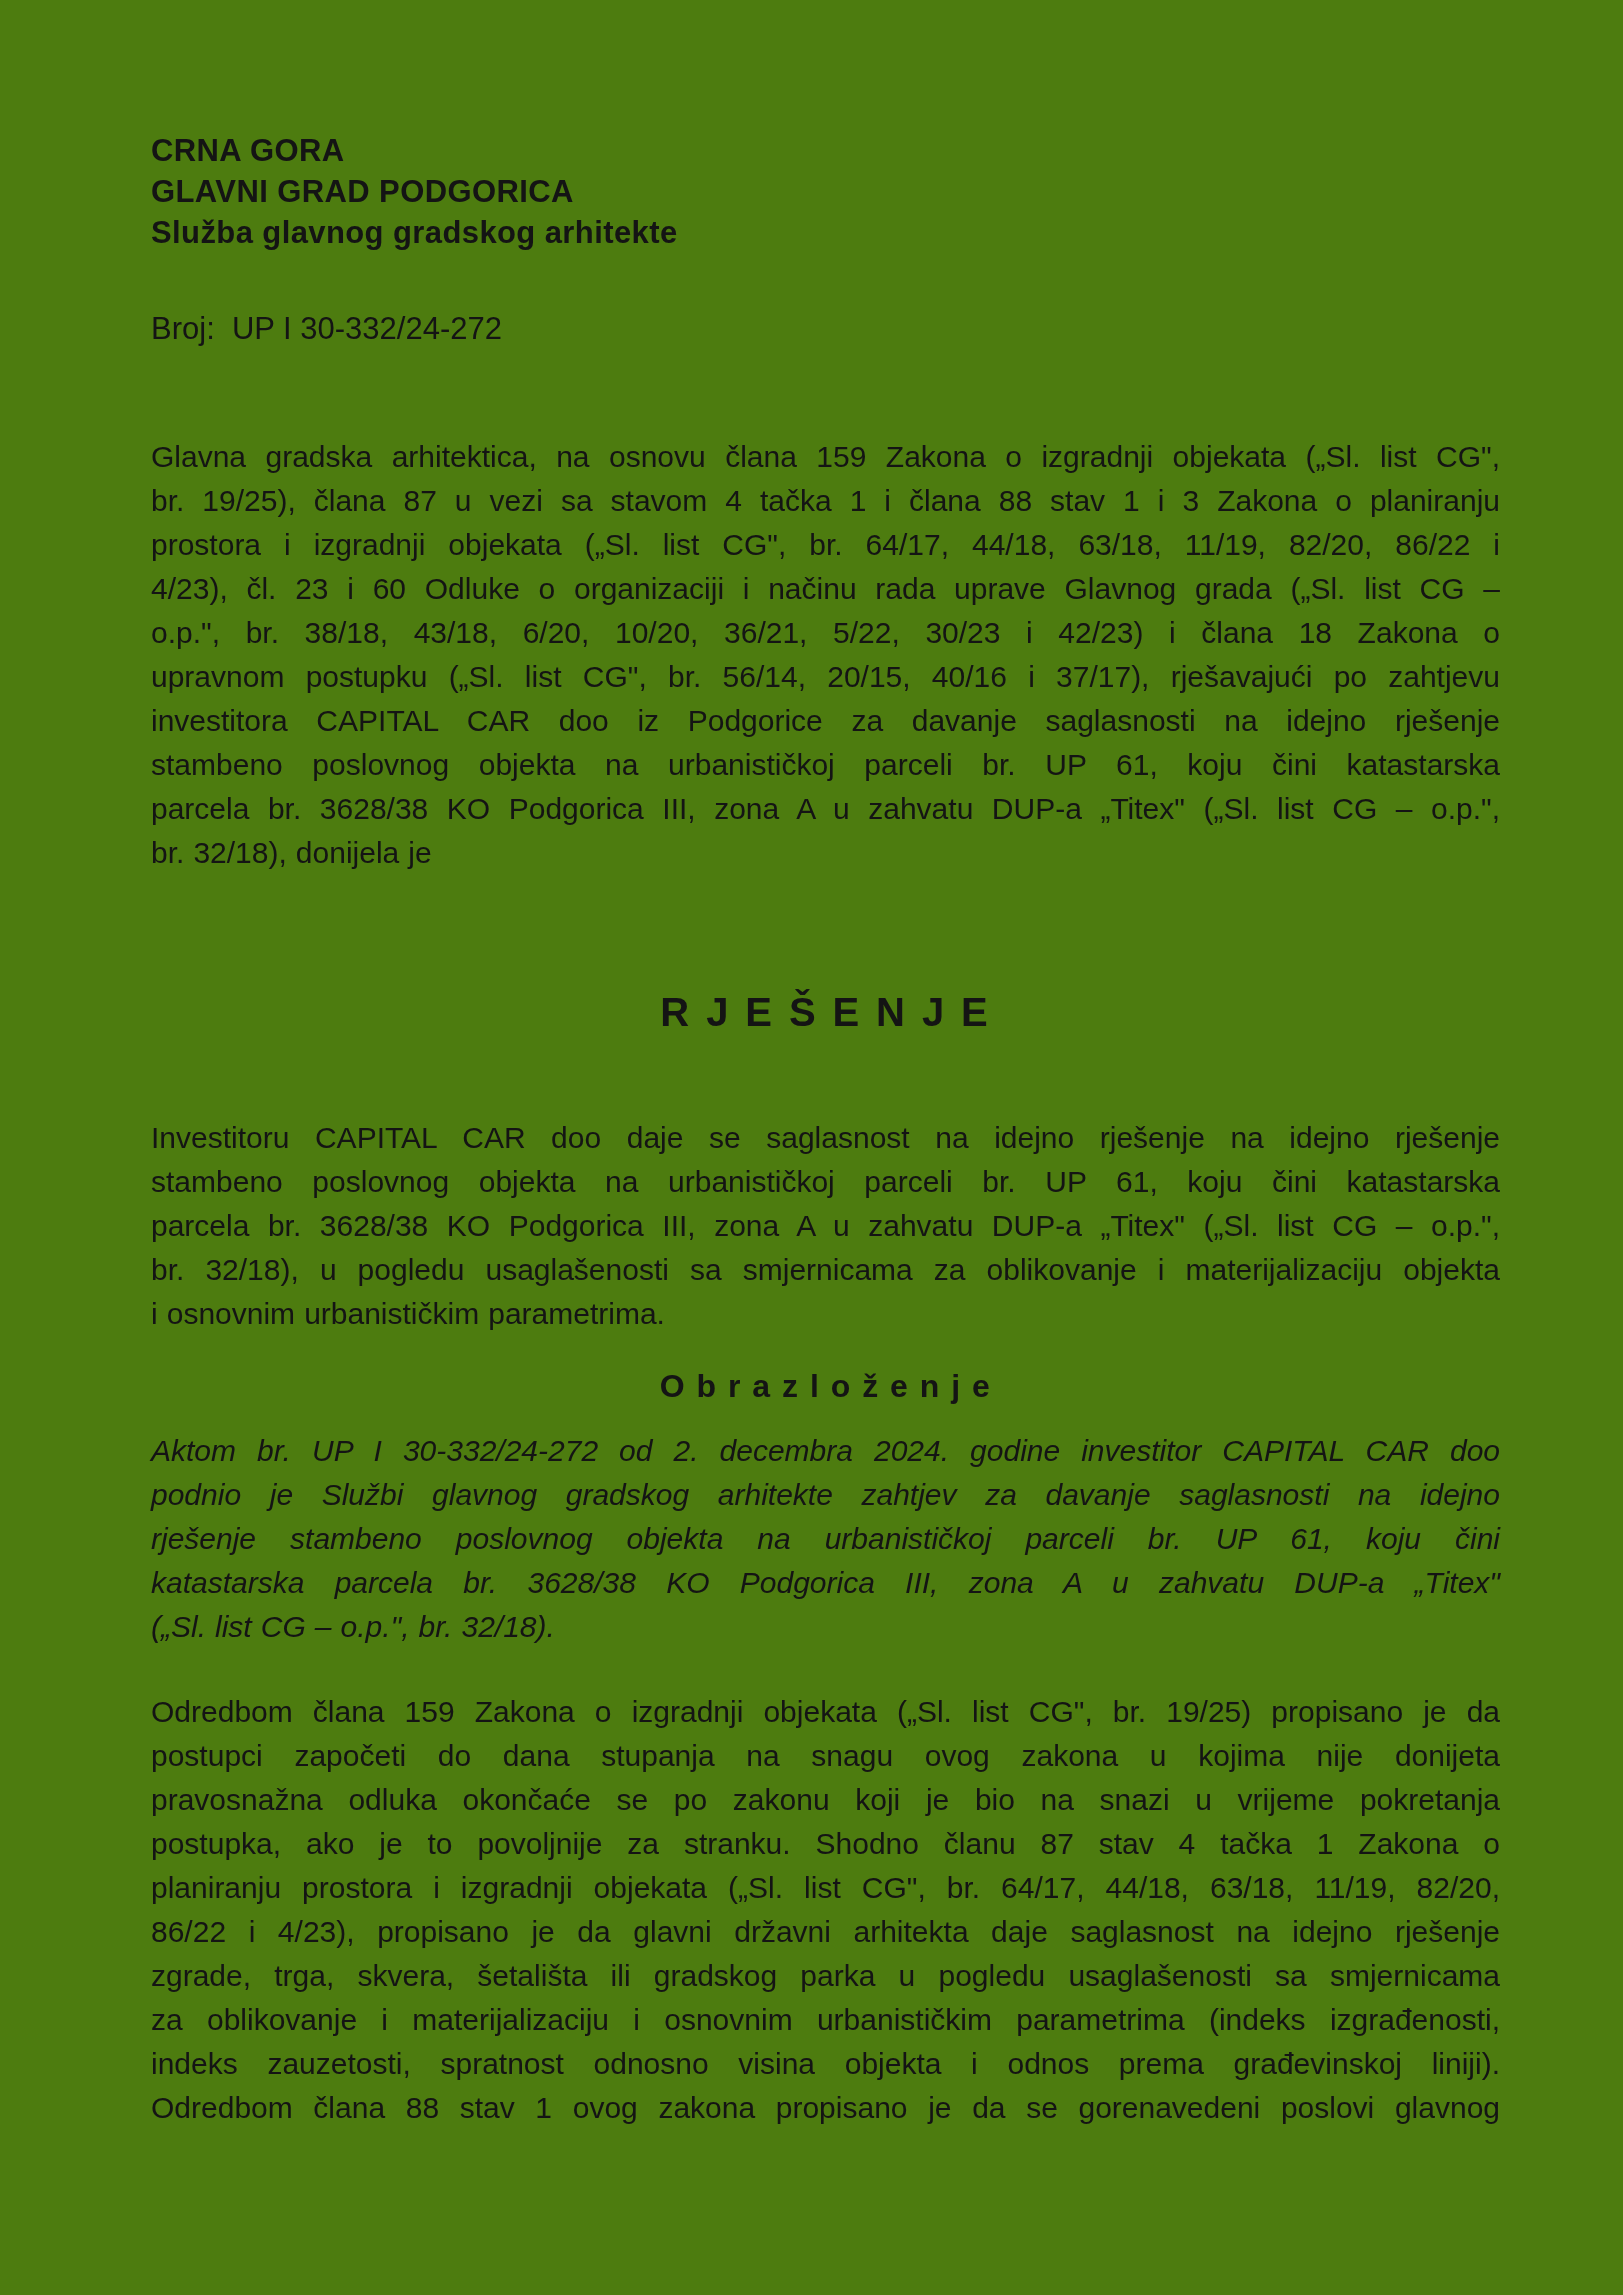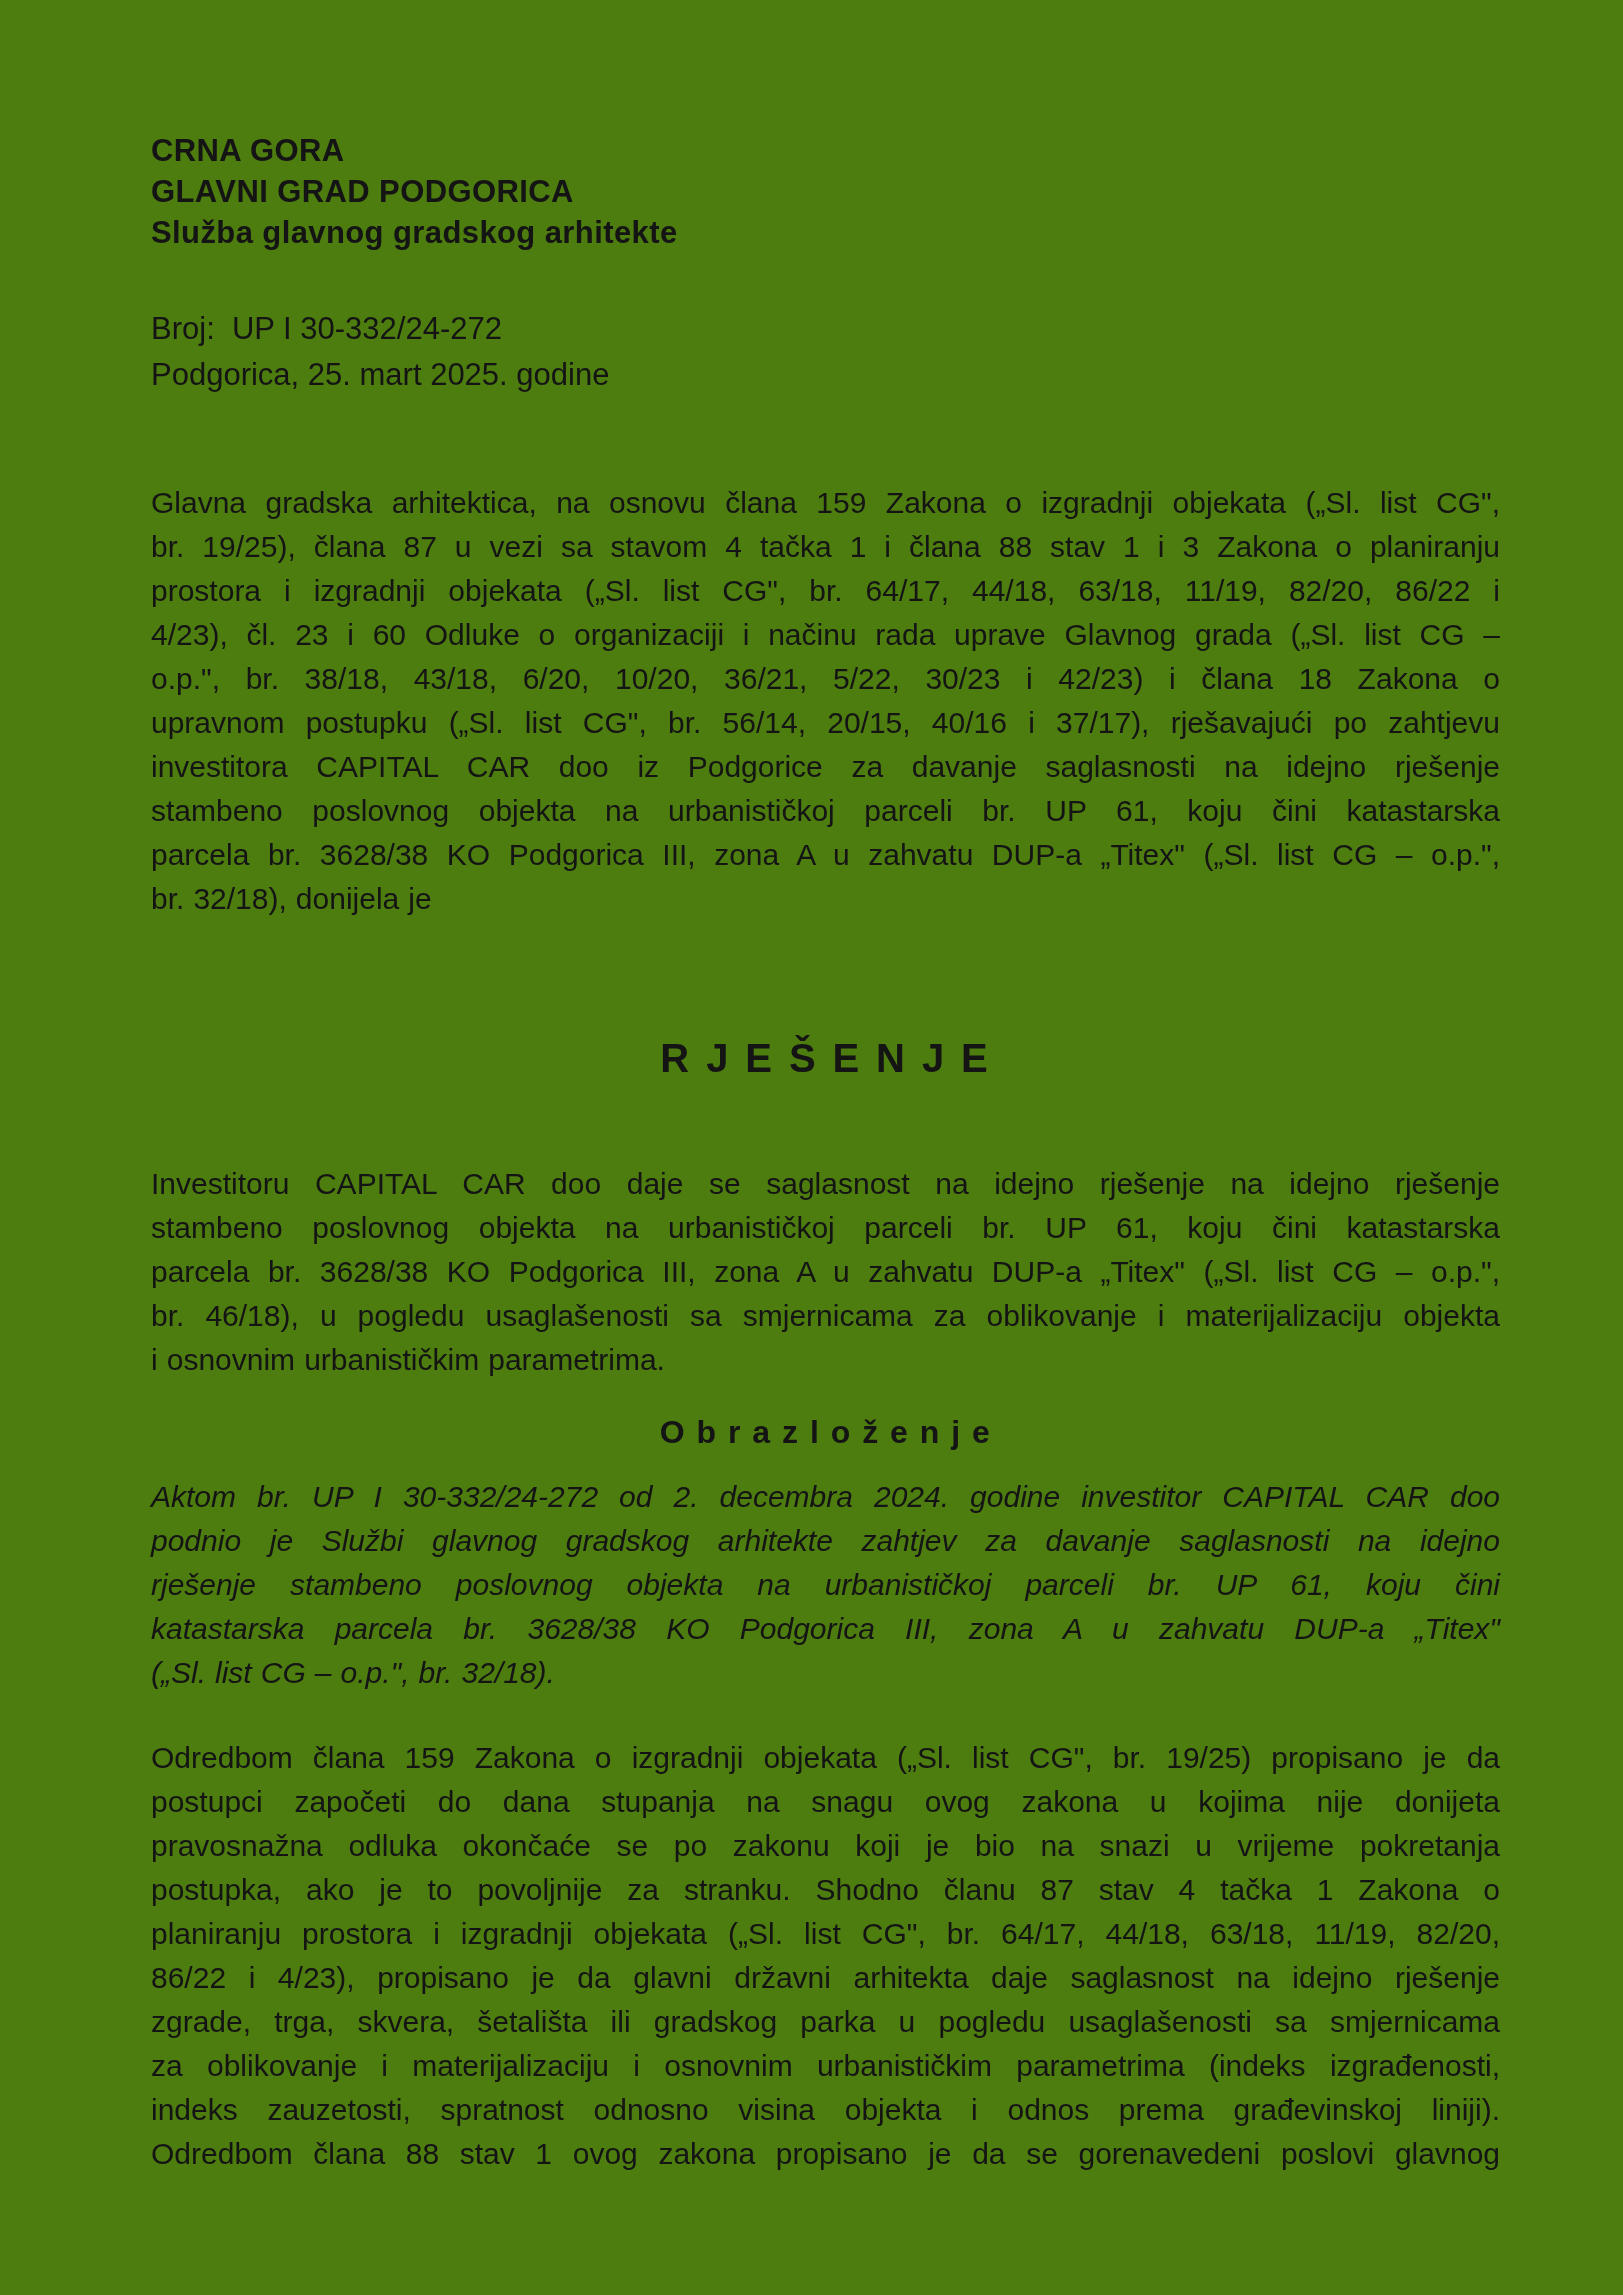--- a/index.html
+++ b/index.html
@@ -81,21 +81,20 @@
 <div class="page">
 
   <div class="letterhead">
     <div class="h-line">CRNA GORA</div>
     <div class="h-line">GLAVNI GRAD PODGORICA</div>
     <div class="h-line">Služba glavnog gradskog arhitekte</div>
   </div>
 
   <div class="meta">
     <div class="m-line">Broj:  UP I 30-332/24-272</div>
-    <div class="m-line">Podgorica, 25. mart 2025. godine</div>
   </div>
 
   <div class="para para-intro">
       <div class="line">Glavna gradska arhitektica, na osnovu člana 159 Zakona o izgradnji objekata („Sl. list CG",</div>
       <div class="line">br. 19/25), člana 87 u vezi sa stavom 4 tačka 1 i člana 88 stav 1 i 3 Zakona o planiranju</div>
       <div class="line">prostora i izgradnji objekata („Sl. list CG", br. 64/17, 44/18, 63/18, 11/19, 82/20, 86/22 i</div>
       <div class="line">4/23), čl. 23 i 60 Odluke o organizaciji i načinu rada uprave Glavnog grada („Sl. list CG –</div>
       <div class="line">o.p.", br. 38/18, 43/18, 6/20, 10/20, 36/21, 5/22, 30/23 i 42/23) i člana 18 Zakona o</div>
       <div class="line">upravnom postupku („Sl. list CG", br. 56/14, 20/15, 40/16 i 37/17), rješavajući po zahtjevu</div>
       <div class="line">investitora CAPITAL CAR doo iz Podgorice za davanje saglasnosti na idejno rješenje</div>
@@ -103,21 +102,21 @@
       <div class="line">parcela br. 3628/38 KO Podgorica III, zona A u zahvatu DUP-a „Titex" („Sl. list CG – o.p.",</div>
       <div class="line">br. 32/18), donijela je</div>
     </div>
 
   <div class="heading heading-decision">R J E Š E N J E</div>
 
   <div class="para para-decision">
       <div class="line">Investitoru CAPITAL CAR doo daje se saglasnost na idejno rješenje na idejno rješenje</div>
       <div class="line">stambeno poslovnog objekta na urbanističkoj parceli br. UP 61, koju čini katastarska</div>
       <div class="line">parcela br. 3628/38 KO Podgorica III, zona A u zahvatu DUP-a „Titex" („Sl. list CG – o.p.",</div>
-      <div class="line">br. 46/18), u pogledu usaglašenosti sa smjernicama za oblikovanje i materijalizaciju objekta</div>
+      <div class="line">br. 32/18), u pogledu usaglašenosti sa smjernicama za oblikovanje i materijalizaciju objekta</div>
       <div class="line">i osnovnim urbanističkim parametrima.</div>
     </div>
 
   <div class="heading heading-rationale">O b r a z l o ž e n j e</div>
 
   <div class="para para-rationale1">
       <div class="line">Aktom br. UP I 30-332/24-272 od 2. decembra 2024. godine investitor CAPITAL CAR doo</div>
       <div class="line">podnio je Službi glavnog gradskog arhitekte zahtjev za davanje saglasnosti na idejno</div>
       <div class="line">rješenje stambeno poslovnog objekta na urbanističkoj parceli br. UP 61, koju čini</div>
       <div class="line">katastarska parcela br. 3628/38 KO Podgorica III, zona A u zahvatu DUP-a „Titex"</div>

